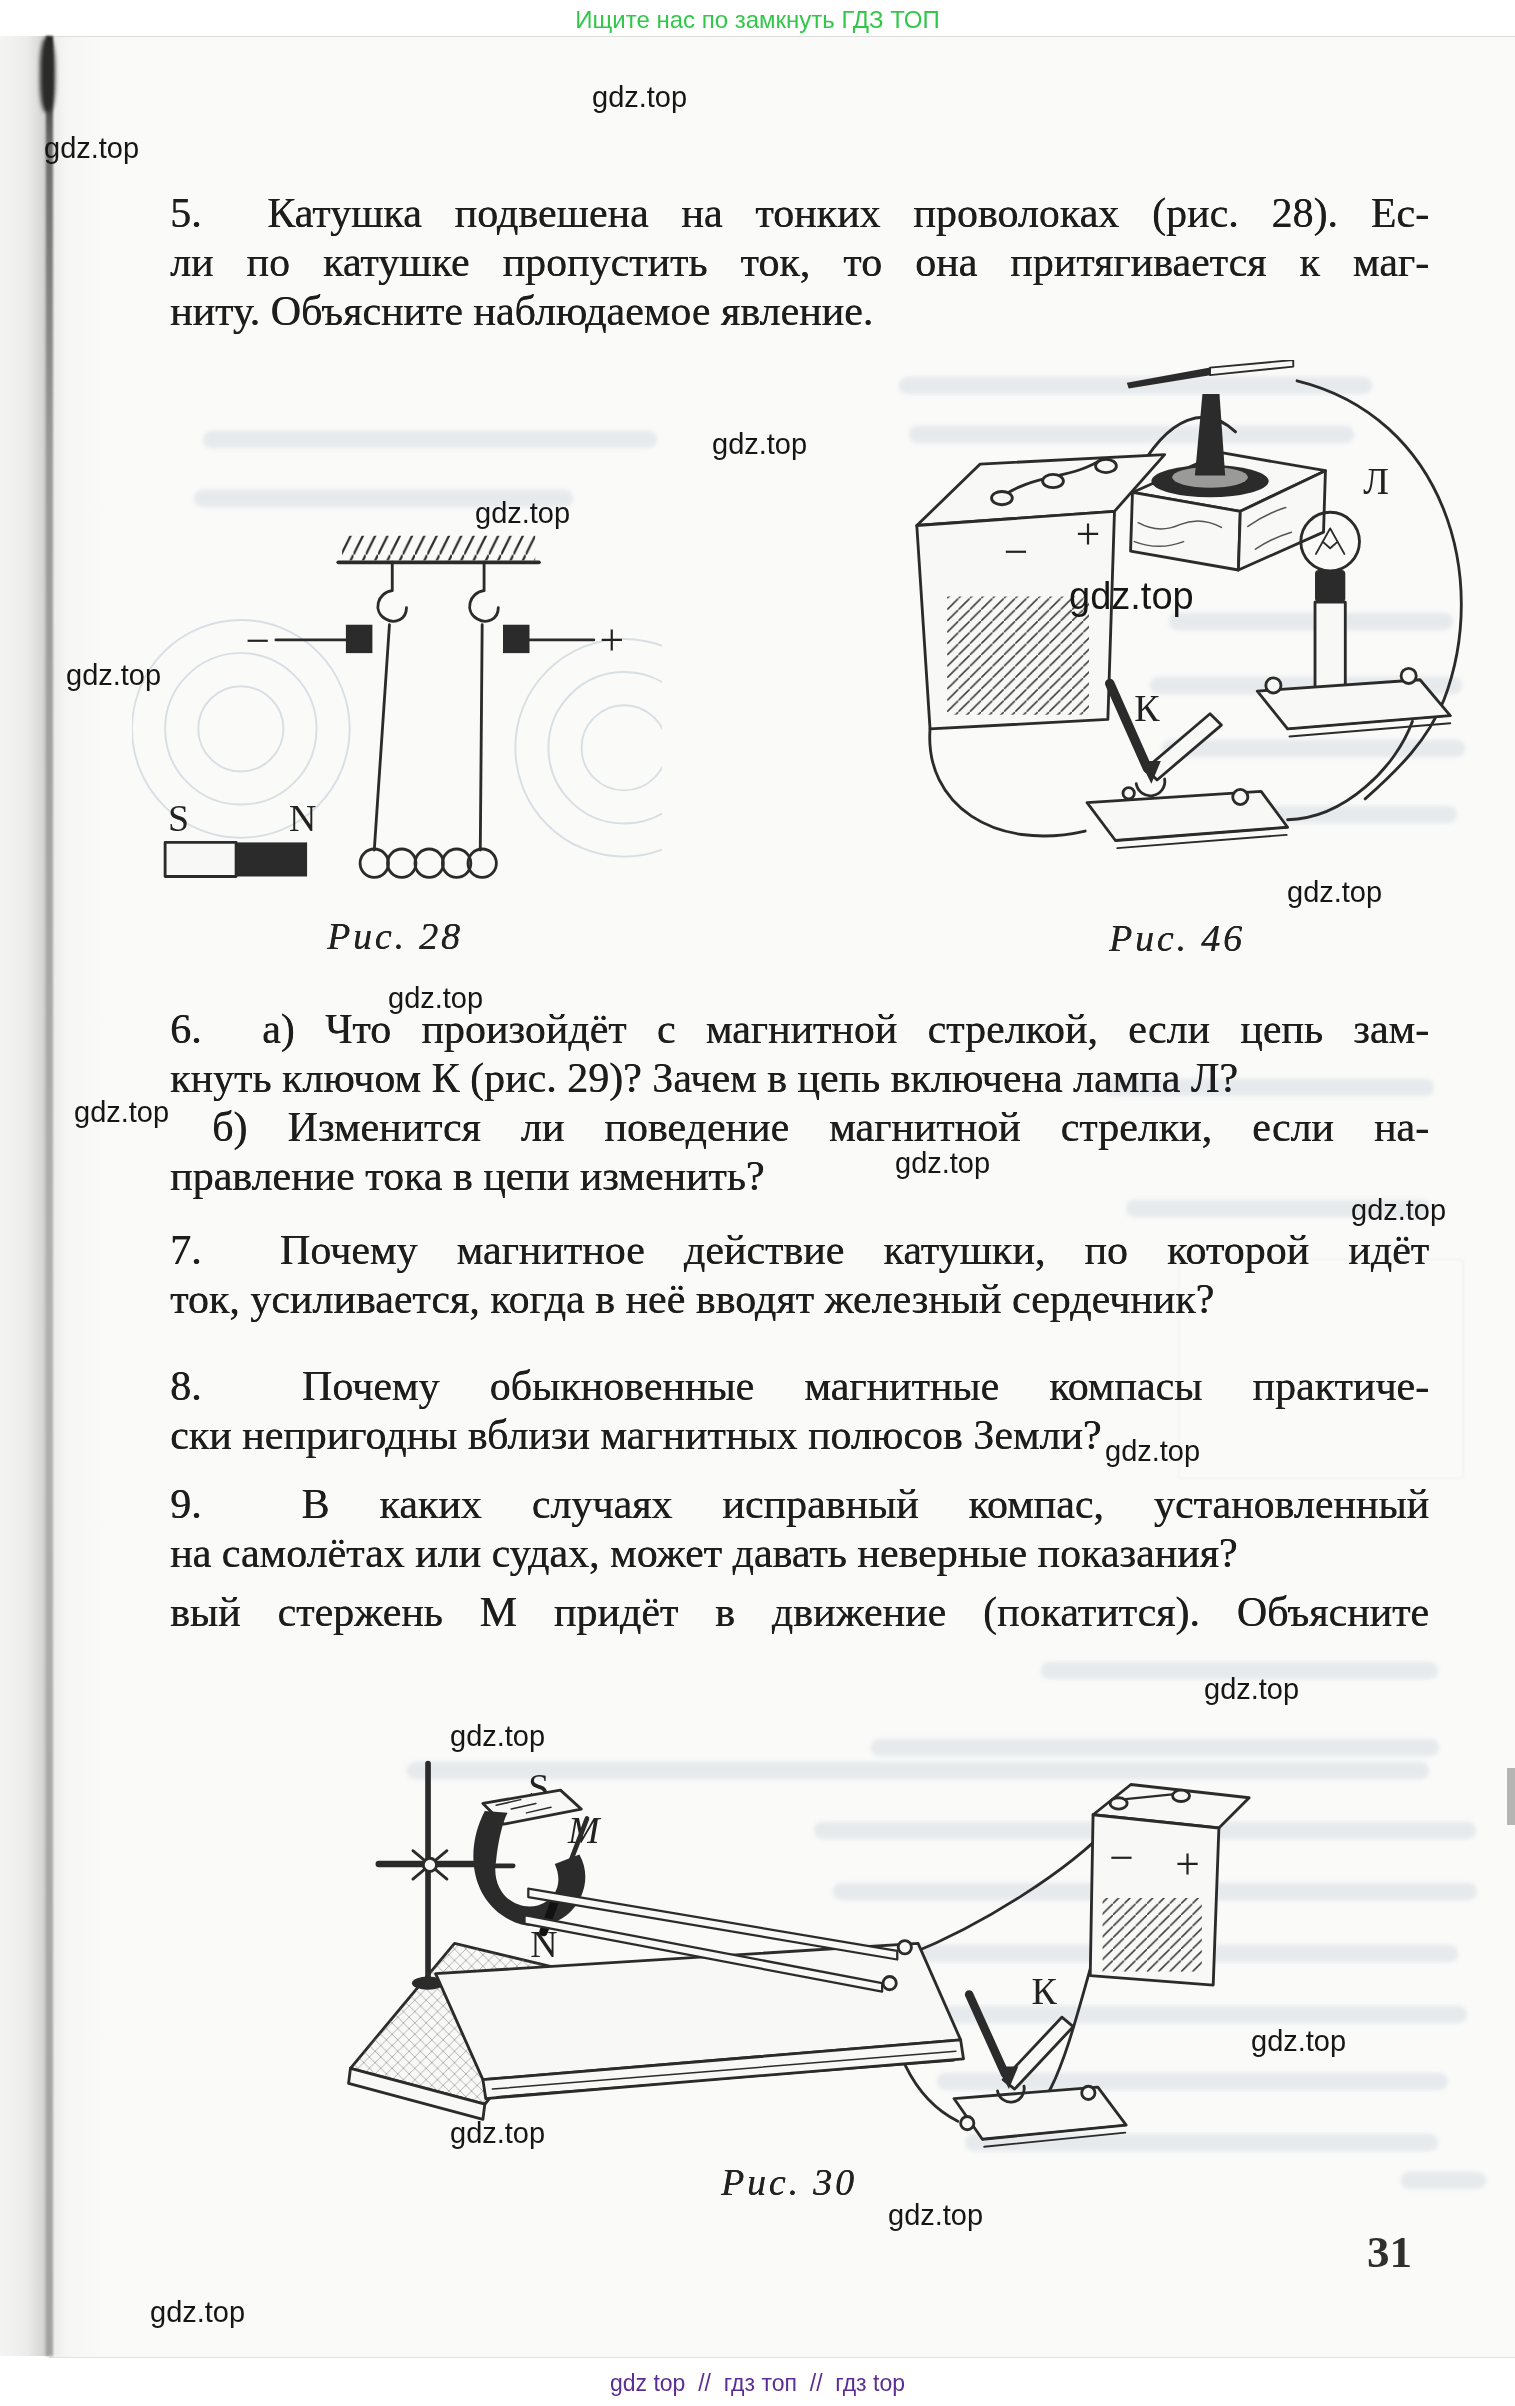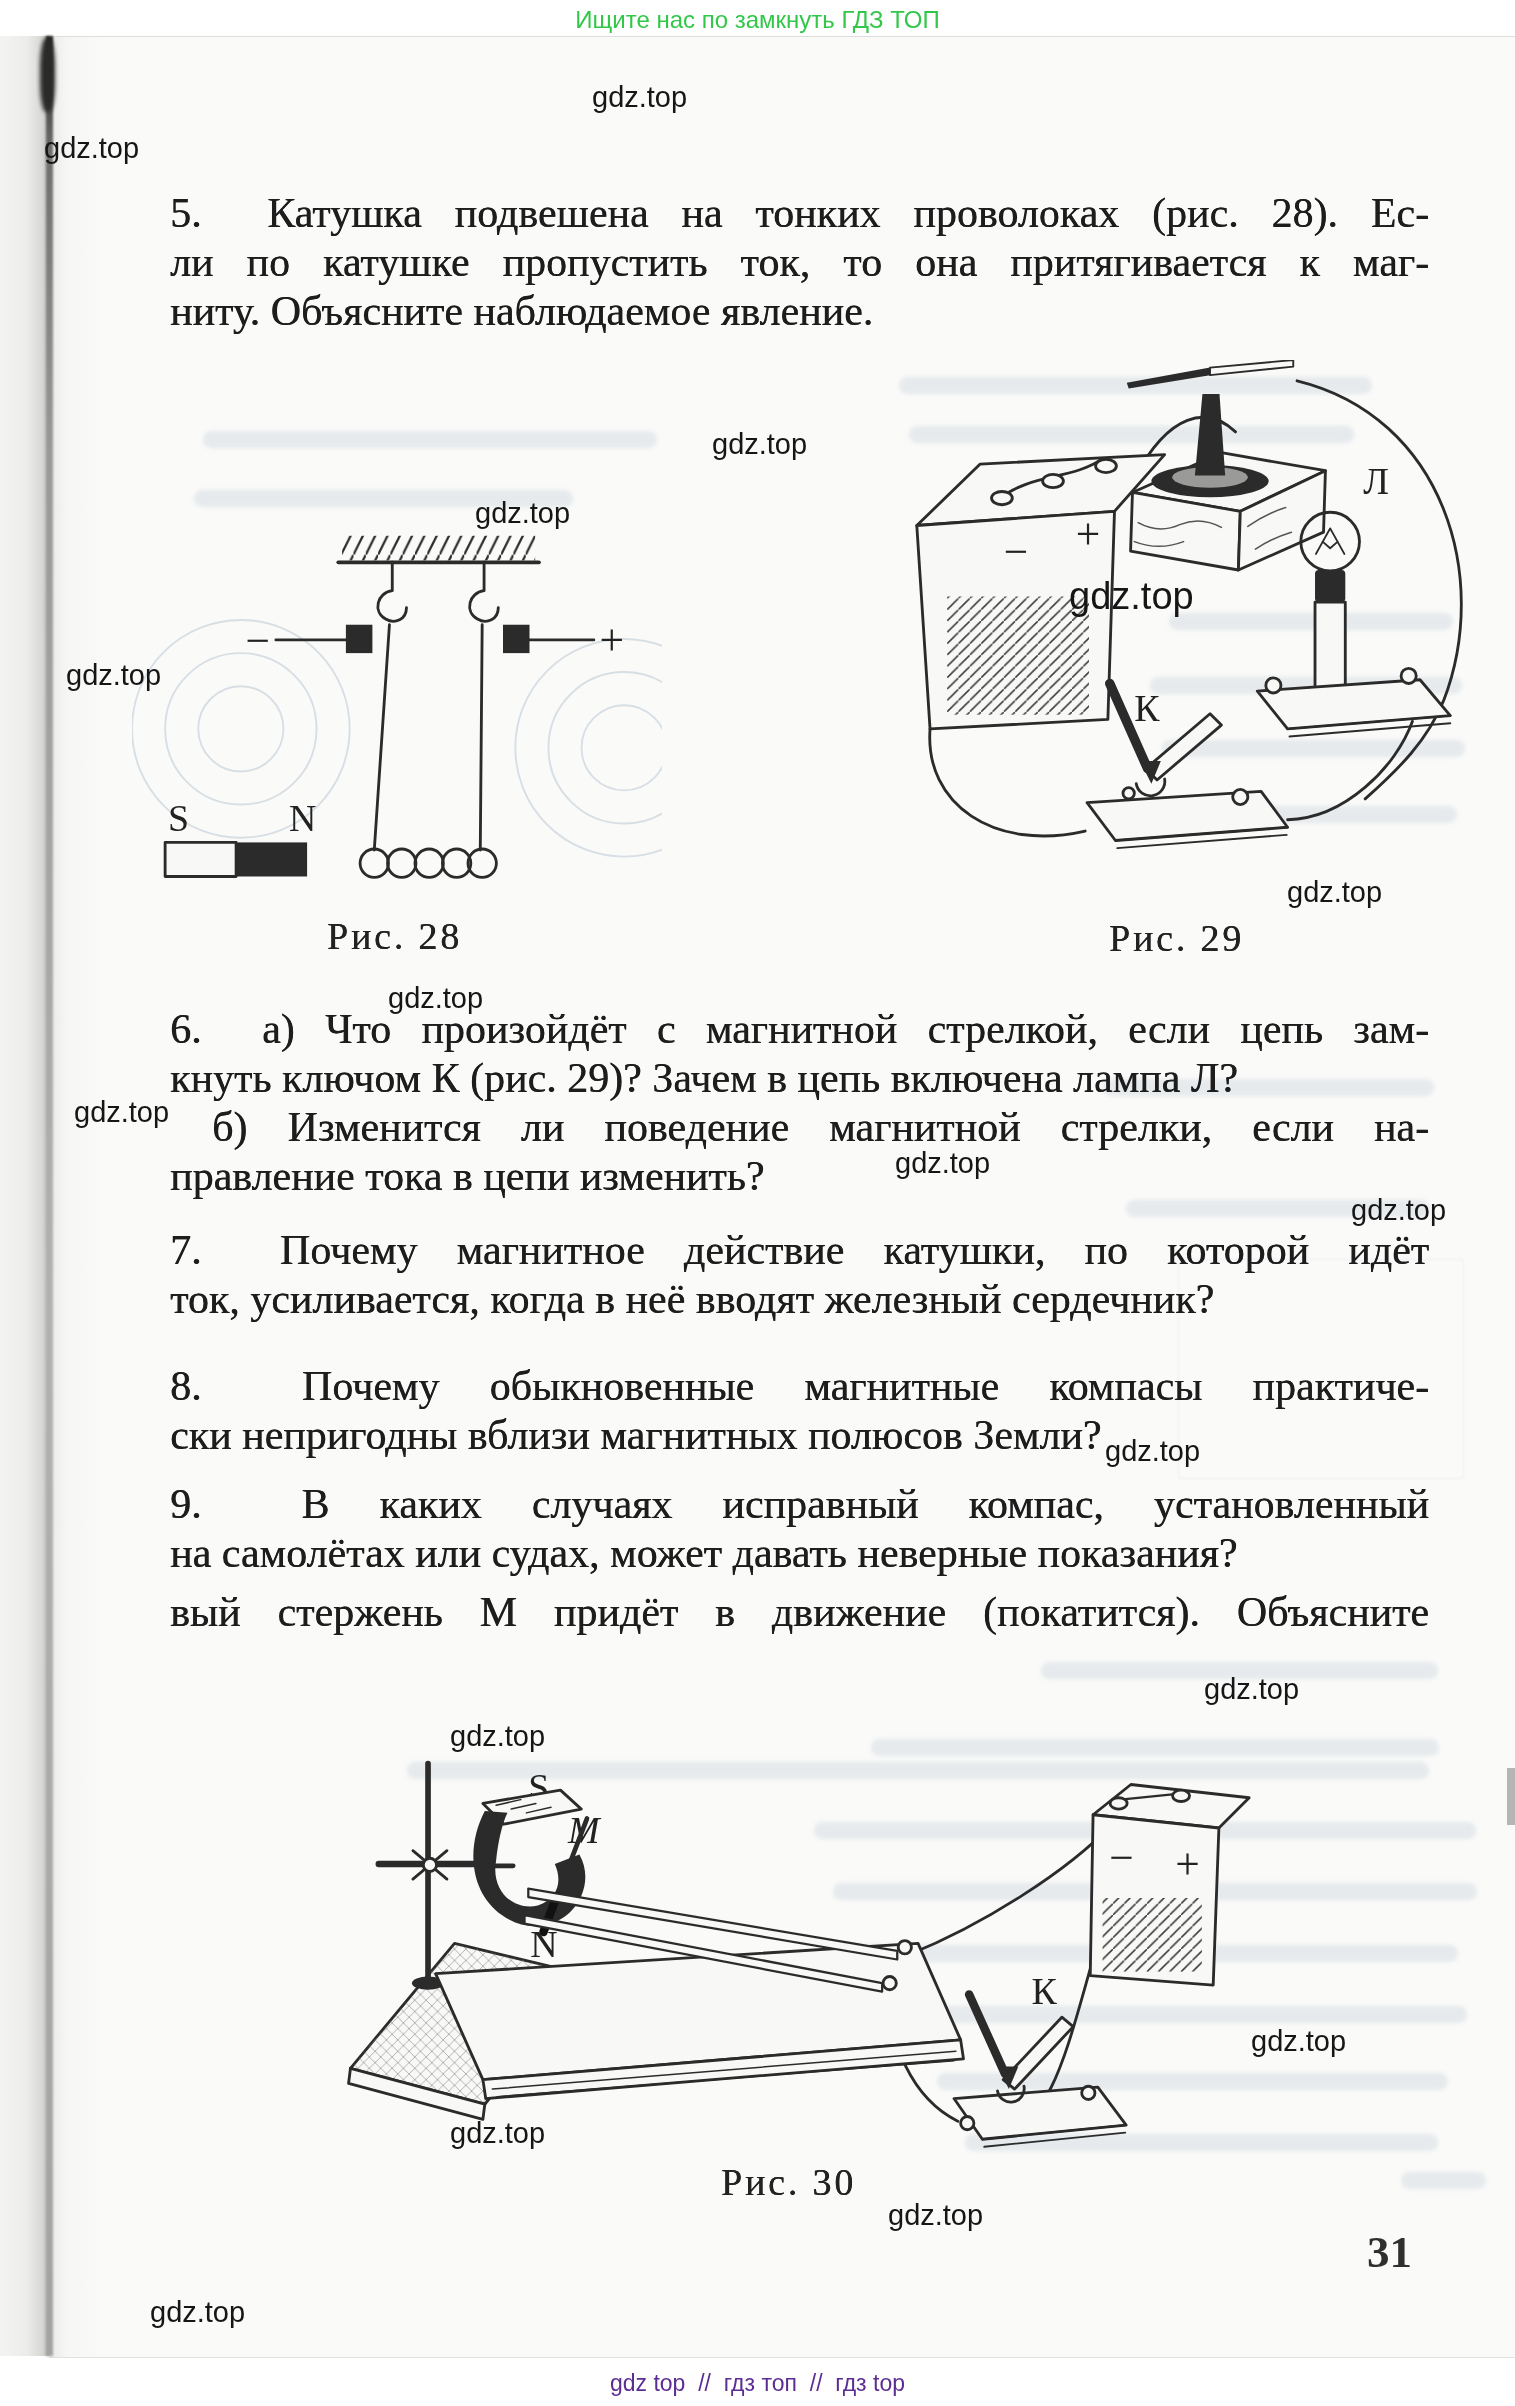--- a/index.html
+++ b/index.html
@@ -22,21 +22,21 @@
              font-family:"Liberation Sans",sans-serif;font-size:24px;color:#33c74a;}
   .promo-bottom{position:absolute;left:0;top:2370px;width:1515px;text-align:center;
              font-family:"Liberation Sans",sans-serif;font-size:23px;color:#5c2d92;}
   .wm{position:absolute;font-family:"Liberation Sans",sans-serif;font-size:29px;color:#161616;
       white-space:nowrap;letter-spacing:0px;}
   .para{position:absolute;left:170px;width:1259px;}
   .line{font-size:42px;line-height:49px;text-align:justify;text-align-last:justify;
         text-shadow:0.4px 0 0 currentColor;white-space:normal;}
   .line.last{text-align-last:left;}
   .caption{position:absolute;font-size:38px;letter-spacing:2.8px;color:#222;
-           text-shadow:0.3px 0 0 currentColor;white-space:nowrap;}
+           text-shadow:0.3px 0 0 currentColor;white-space:nowrap;font-style:italic;}
   .pagenum{position:absolute;left:1367px;top:2226px;font-size:45px;font-weight:bold;color:#2f2f2f;}
   
   .ghost{position:absolute;height:17px;background:rgba(150,170,185,0.20);filter:blur(1.9px);border-radius:8.5px;}
   .ghostbox{position:absolute;border:1.9px solid rgba(150,170,185,0.16);filter:blur(0.9px);border-radius:3.8px;}
   
   .fig{position:absolute;}
   .ink{stroke:#2b2b2b;fill:none;stroke-width:3;stroke-linecap:round;stroke-linejoin:round;}
   .inkf{fill:#2b2b2b;stroke:none;}
   .paperf{fill:#f8f8f6;stroke:#2b2b2b;stroke-width:3;stroke-linejoin:round;}
   .figlabel{font-family:"Liberation Serif",serif;font-size:40px;fill:#222;}
@@ -205,21 +205,21 @@
       <polygon class="paperf" points="208,468 392,456 420,494 238,508"></polygon>
       <path class="ink" style="stroke-width:2" d="M238,508 L420,494 M240,516 L419,502"></path>
       <polygon class="paperf" points="270,432 338,374 350,386 282,444"></polygon>
       <path class="ink" style="stroke-width:10" d="M232,342 L272,432"></path>
       <polygon class="inkf" points="264,424 286,424 276,448"></polygon>
       <path class="ink" d="M260,448 a15,15 0 0 0 30,-5"></path>
       <circle class="paperf" cx="370" cy="462" r="8"></circle>
       <circle class="paperf" cx="252" cy="458" r="6"></circle>
     </g>
   </svg>
-  <div class="caption" style="left:1109px;top:916px">Рис. 29</div>
+  <div class="caption" style="left:1109px;top:916px">Рис. 46</div>
 
   <svg class="fig" style="left:341px;top:1756px" width="946" height="407" viewBox="0 0 1000 430">
     <defs>
       <pattern id="f30mesh" width="12" height="12" patternUnits="userSpaceOnUse">
         <path d="M0,12 L12,0 M0,0 L12,12" stroke="#777" stroke-width="0.8" fill="none" opacity="0.7"></path>
       </pattern>
       <pattern id="f30hatch" width="12" height="12" patternUnits="userSpaceOnUse">
         <path d="M0,12 L12,0" stroke="#3a3a3a" stroke-width="1.6" fill="none"></path>
       </pattern>
     </defs>

